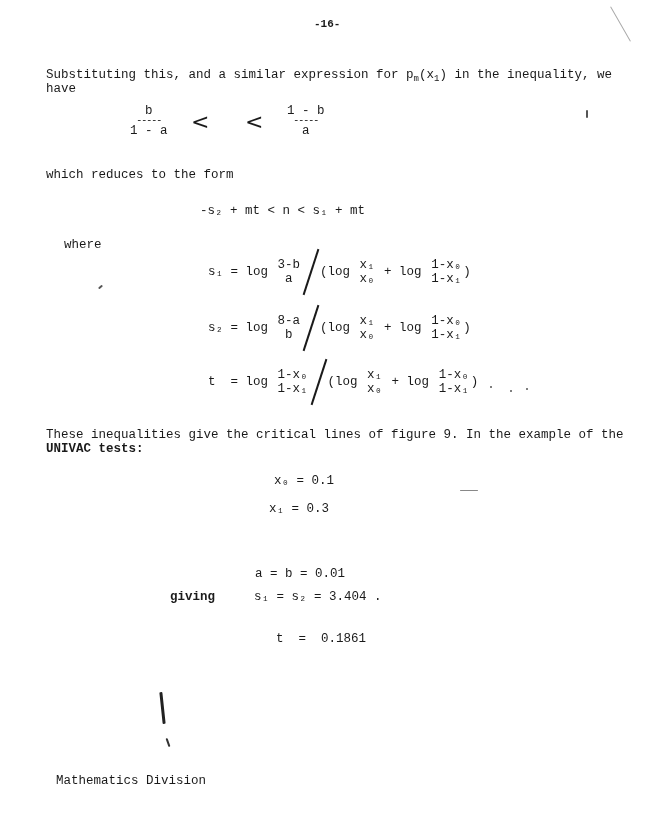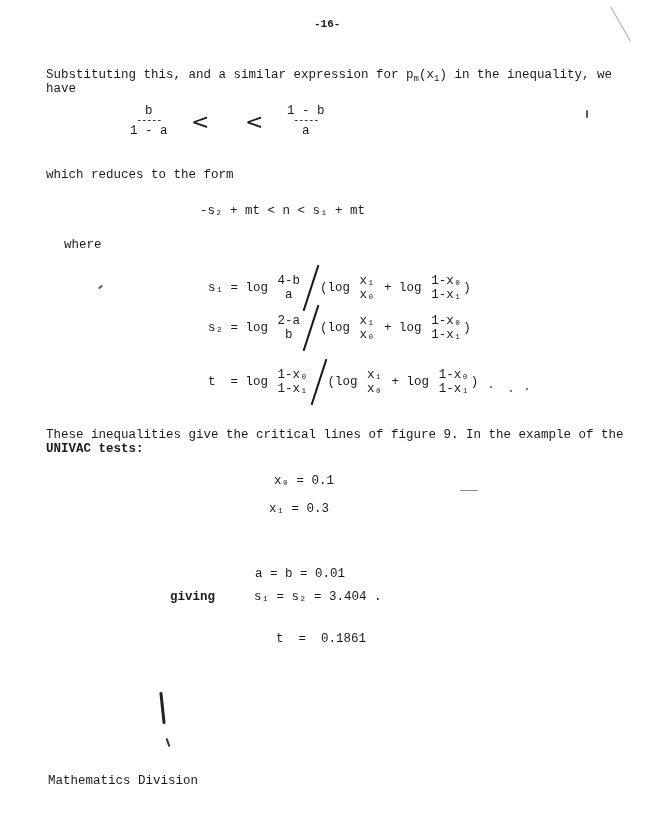--- a/index.html
+++ b/index.html
@@ -35,41 +35,41 @@
       <span>1 - b</span>
       <span class="bar">-----</span>
       <span>a</span>
     </span>
 </div>
 
 <div class="abs" style="left:46px;top:168px;">which reduces to the form</div>
 <div class="abs" style="left:200px;top:204px;">-s₂ + mt &lt; n &lt; s₁ + mt</div>
 <div class="abs" style="left:46px;top:238px;margin-left:18px;">where</div>
 
-<div class="abs" style="left:208px;top:250px;margin-top:16px;">
+<div class="abs" style="left:208px;top:250px;">
   <span style="vertical-align:middle;">s₁ = log</span>
   <span class="frac">
-      <span>4-b</span>
+      <span>3-b</span>
       <span>a</span>
     </span><span class="slash"></span><span style="vertical-align:middle;">(log</span>
   <span class="frac">
       <span>x₁</span>
       <span>x₀</span>
     </span>
   <span style="vertical-align:middle;">+ log</span>
   <span class="frac">
       <span>1-x₀</span>
       <span>1-x₁</span>
     </span><span style="vertical-align:middle;">)</span>
 </div>
 
 <div class="abs" style="left:208px;top:306px;">
   <span style="vertical-align:middle;">s₂ = log</span>
   <span class="frac">
-      <span>2-a</span>
+      <span>8-a</span>
       <span>b</span>
     </span><span class="slash"></span><span style="vertical-align:middle;">(log</span>
   <span class="frac">
       <span>x₁</span>
       <span>x₀</span>
     </span>
   <span style="vertical-align:middle;">+ log</span>
   <span class="frac">
       <span>1-x₀</span>
       <span>1-x₁</span>
@@ -97,21 +97,21 @@
 <div class="abs" style="left:46px;top:442px;font-weight:bold;">UNIVAC tests:</div>
 
 <div class="abs" style="left:274px;top:474px;">x₀ = 0.1</div>
 <div class="abs" style="left:269px;top:502px;text-align:center;">x₁ = 0.3</div>
 <div class="abs" style="left:255px;top:530px;margin-top:37px;">a = b = 0.01</div>
 
 <div class="abs bold" style="left:170px;top:590px;">giving</div>
 <div class="abs" style="left:254px;top:590px;">s₁ = s₂ = 3.404 .</div>
 <div class="abs" style="left:276px;top:616px;white-space:pre;margin-top:16px;">t  =  0.1861</div>
 
-<div class="abs" style="left:48px;top:774px;">Mathematics Division</div>
+<div class="abs" style="left:56px;top:774px;">Mathematics Division</div>
 <div class="abs" style="left:48px;top:818px;">7th January, 1954</div>
 
 <div class="speck" style="left:161px;top:692px;width:3px;height:32px;transform:rotate(-6deg);background:#222;"></div>
 <div class="speck" style="left:167px;top:738px;width:2px;height:9px;transform:rotate(-20deg);background:#333;"></div>
 <div class="speck" style="left:620px;top:4px;width:1px;height:40px;transform:rotate(-30deg);background:#aaa;"></div>
 <div class="speck" style="left:586px;top:110px;width:2px;height:8px;"></div>
 <div class="speck" style="left:490px;top:386px;width:2px;height:2px;"></div>
 <div class="speck" style="left:510px;top:390px;width:2px;height:2px;"></div>
 <div class="speck" style="left:526px;top:388px;width:2px;height:2px;"></div>
 <div class="speck" style="left:460px;top:490px;width:18px;height:1px;background:#888;"></div>

